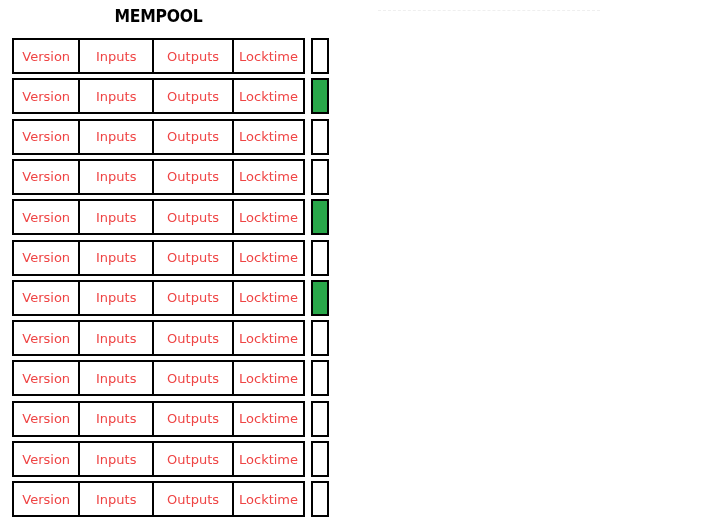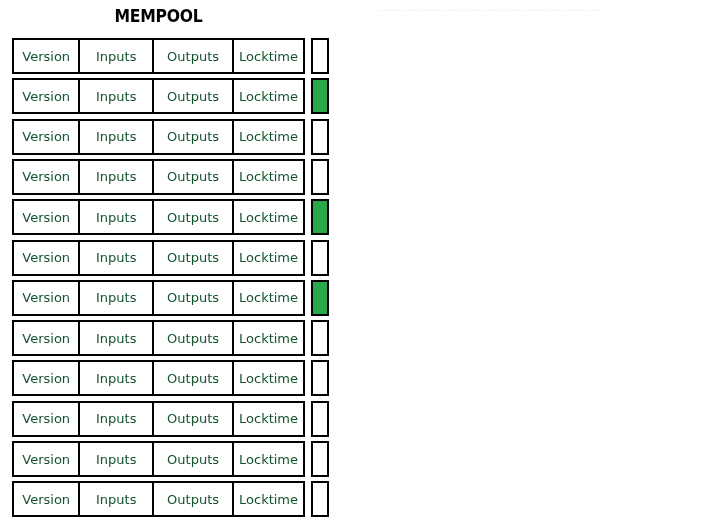--- a/index.html
+++ b/index.html
@@ -80,21 +80,21 @@
 
   .tx-cell {
     box-sizing: border-box;
     border: 2px solid #000000;
     background: #ffffff;
     display: flex;
     align-items: center;
     justify-content: center;
     font-family: "DejaVu Sans", sans-serif;
     font-size: 13px;
-    color: #14532d;
+    color: #ef4444;
     white-space: nowrap;
     overflow: hidden;
     text-align: center;
   }
 
   .tx-cell.col-version  { width: 75px; }
   .tx-cell.col-inputs   { width: 83px; margin-left: -2px; }
   .tx-cell.col-outputs  { width: 90px; margin-left: -2px; }
   .tx-cell.col-locktime { width: 80px; margin-left: -2px; }
 

